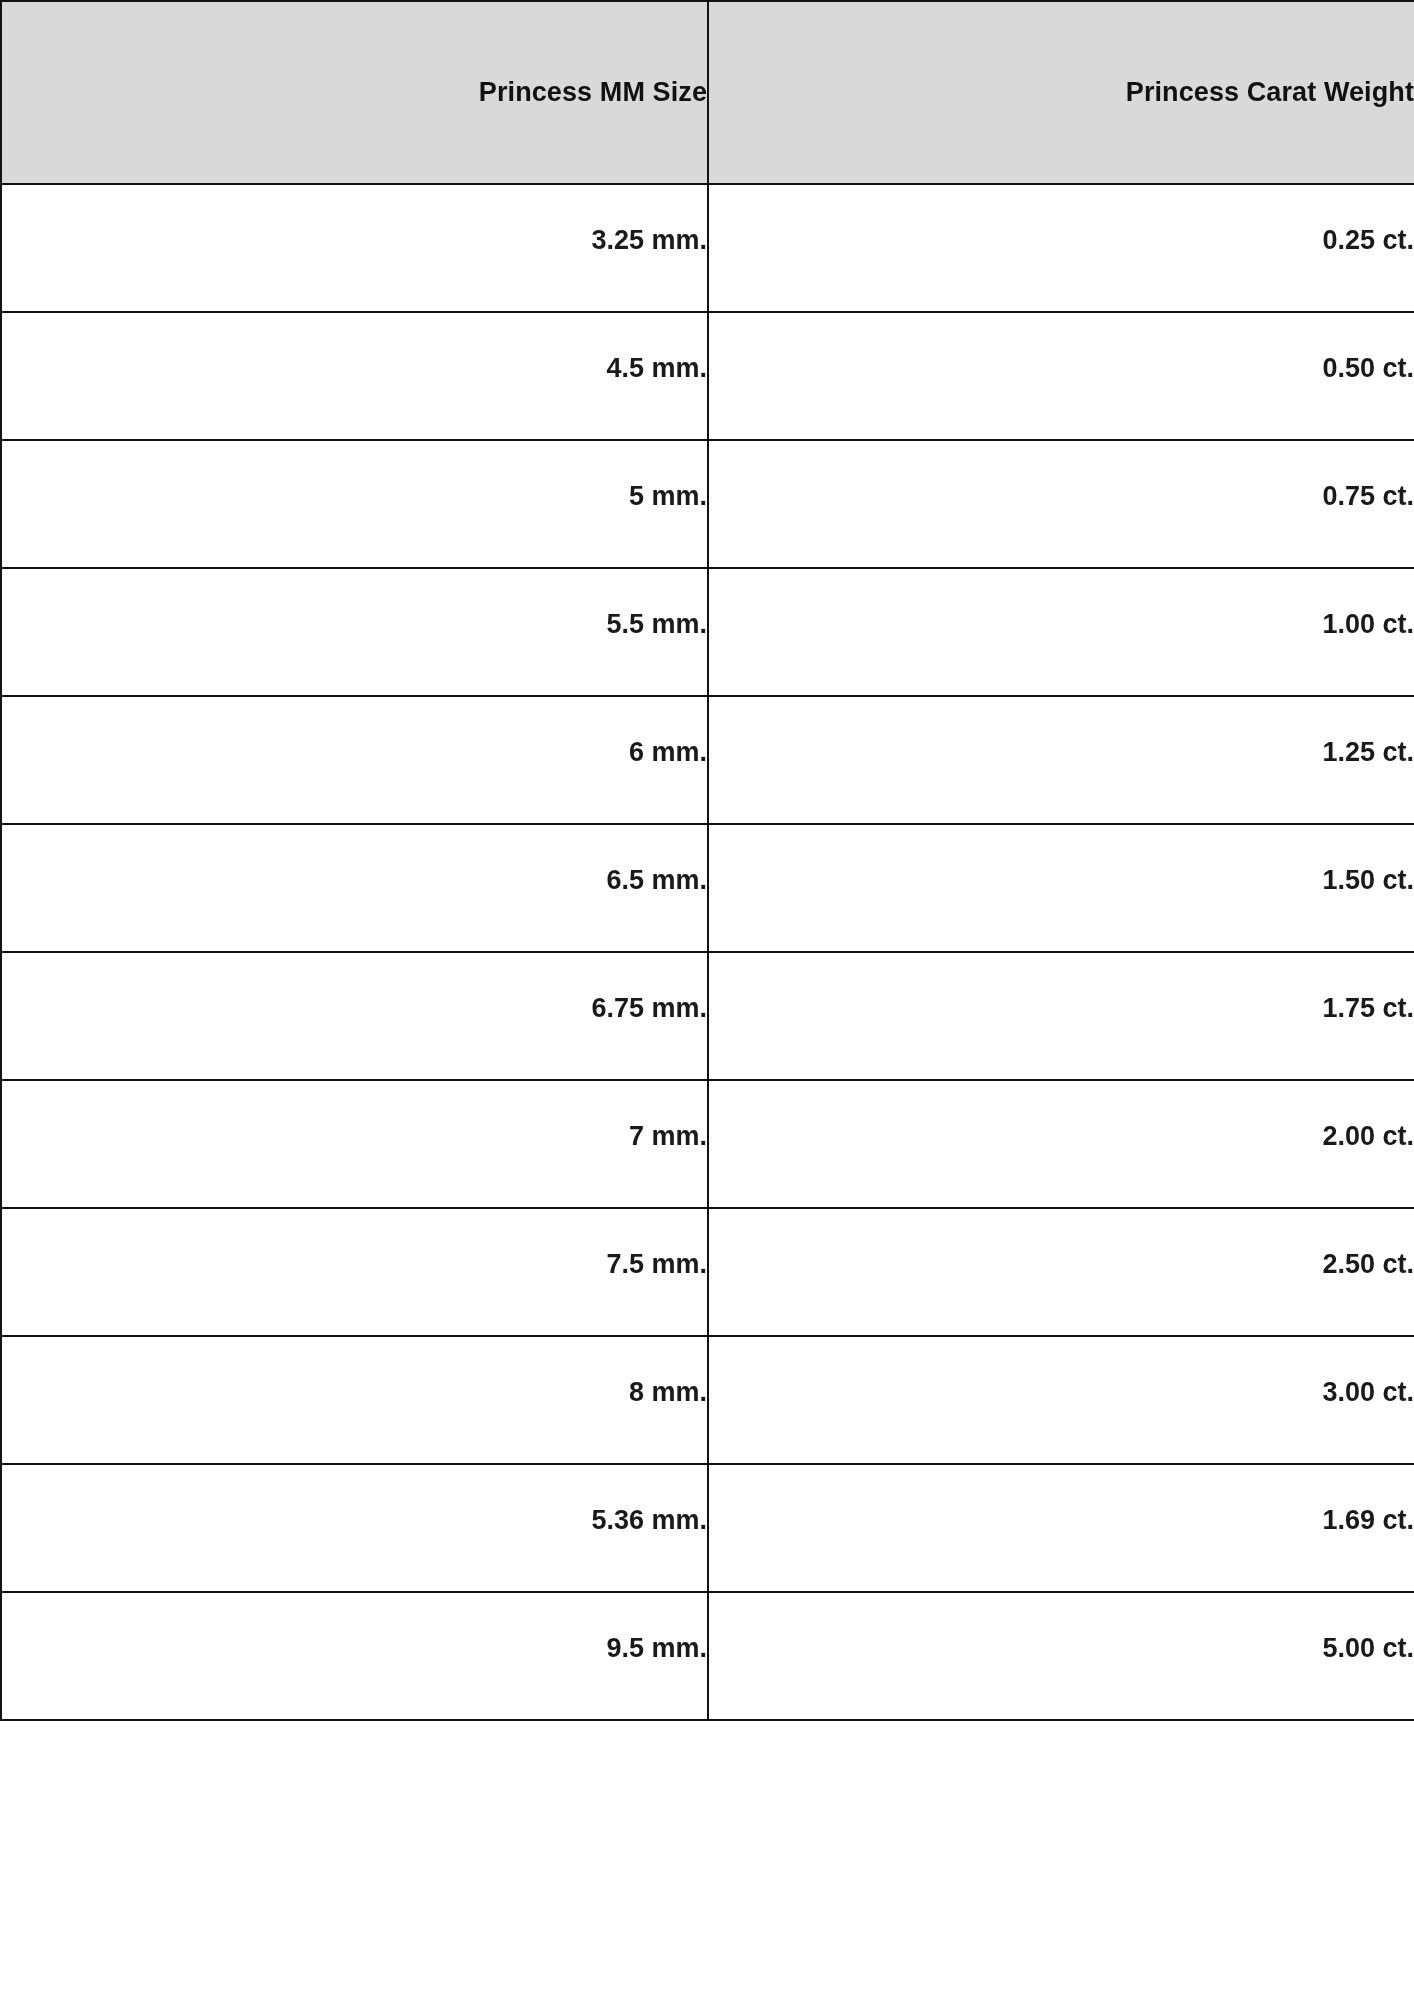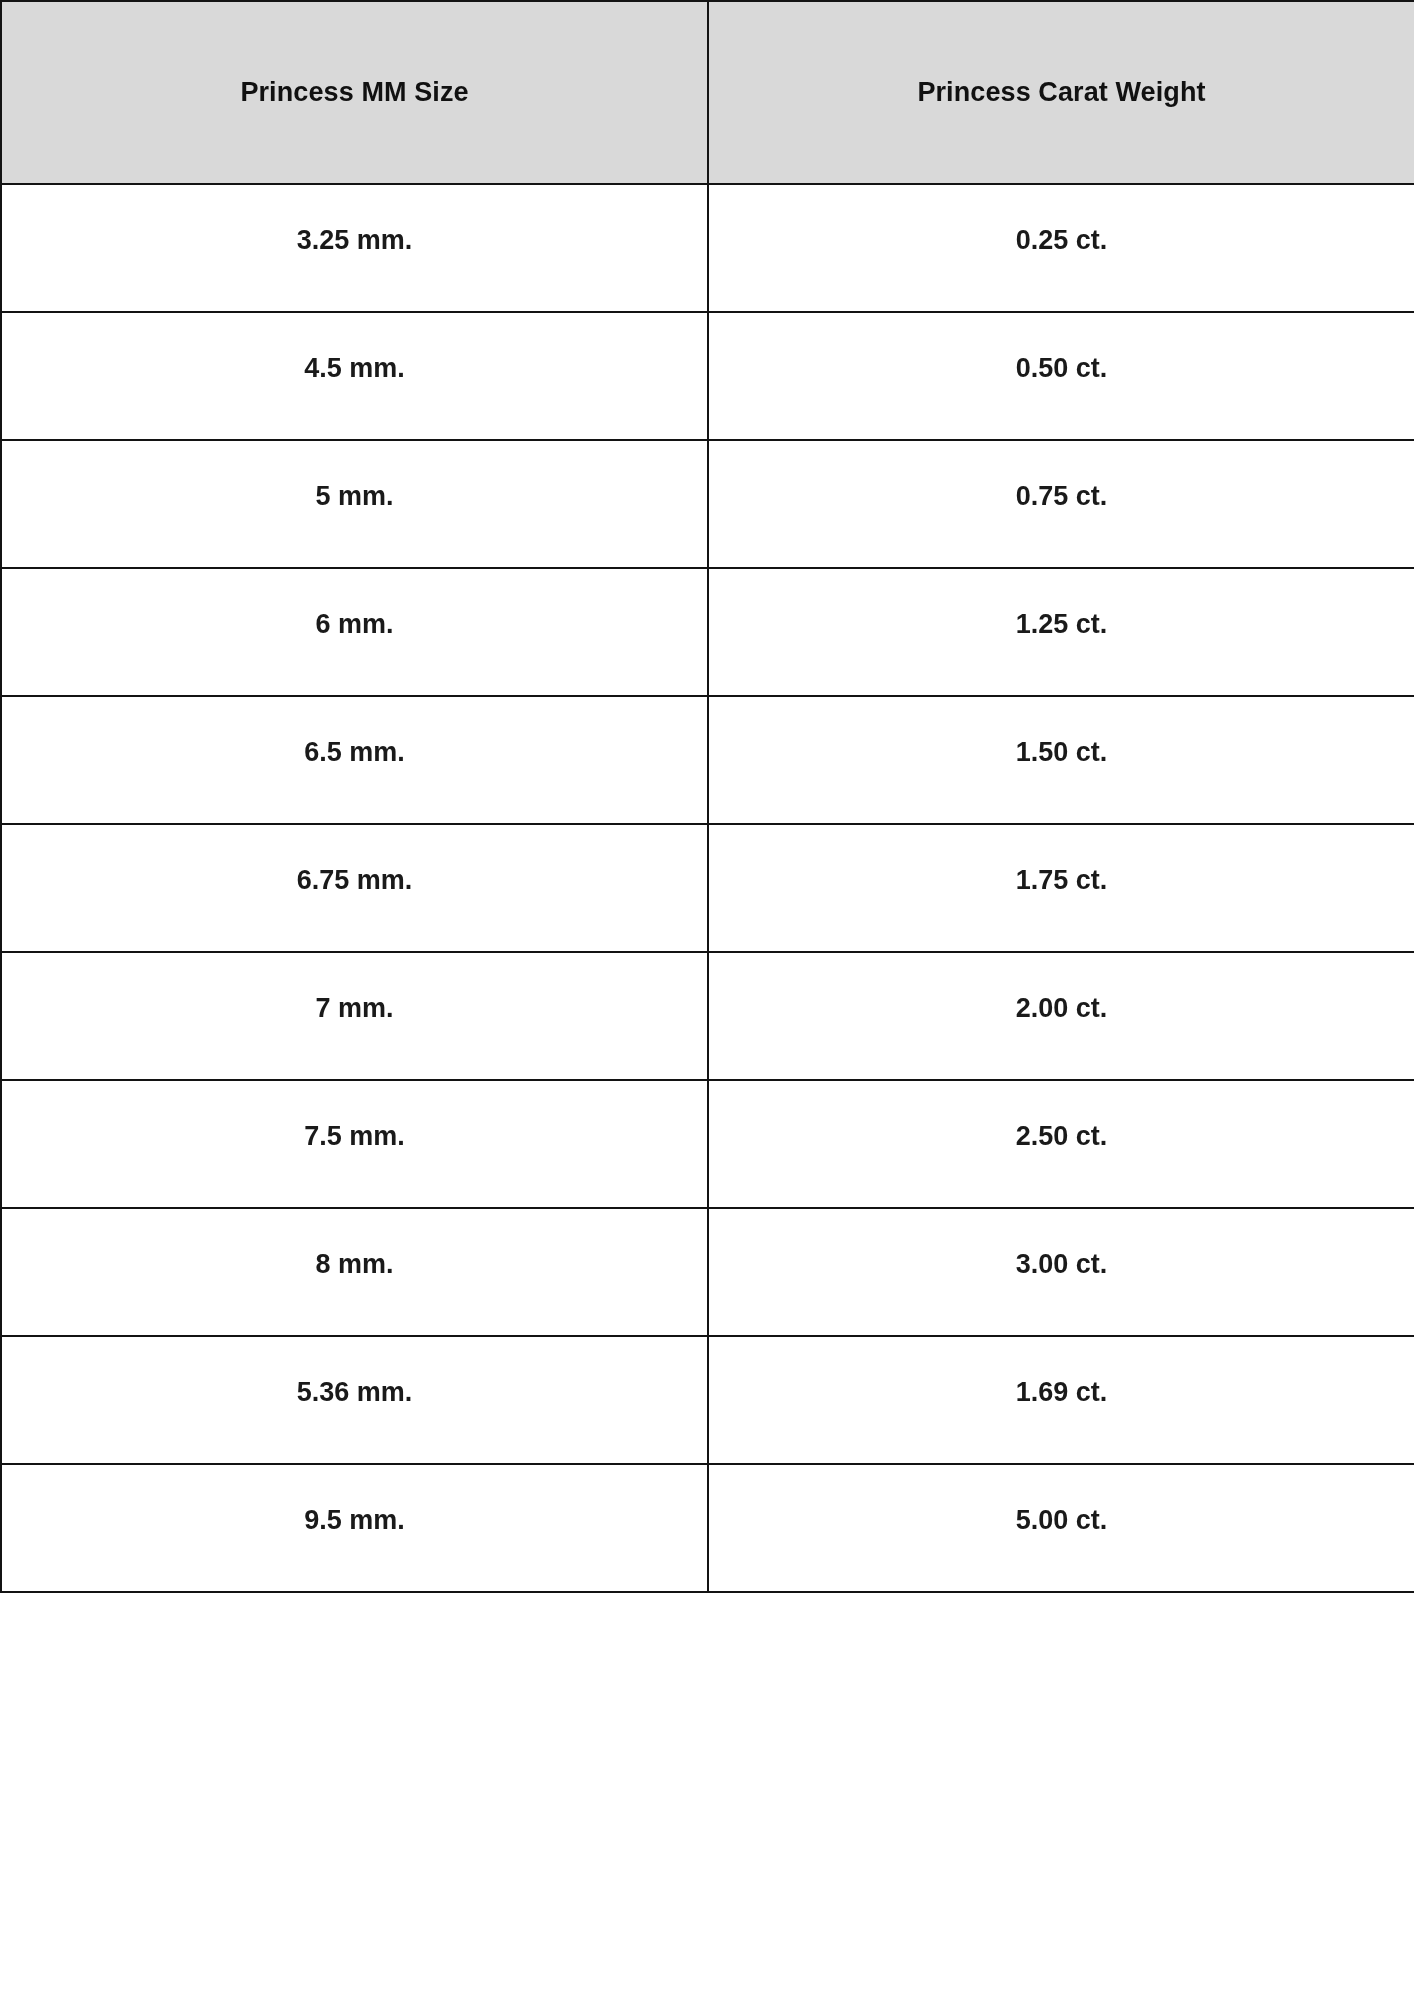--- a/index.html
+++ b/index.html
@@ -22,21 +22,21 @@
     border-collapse: collapse;
     table-layout: fixed;
   }
 
   .size-table col.col-mm { width: 707px; }
   .size-table col.col-ct { width: 707px; }
 
   .size-table th,
   .size-table td {
     border: 2px solid #131313;
-    text-align: center;
+    text-align: right;
     vertical-align: middle;
     padding: 0;
     box-sizing: border-box;
   }
 
   
   .size-table thead th {
     background: #d9d9d9;
     height: 183px;
     font-size: 27px;
@@ -97,20 +97,28 @@
       <tr>
         <td>
           <span class="cell-text">5 mm.</span>
         </td>
         <td>
           <span class="cell-text">0.75 ct.</span>
         </td>
       </tr>
       <tr>
         <td>
+          <span class="cell-text">5.5 mm.</span>
+        </td>
+        <td>
+          <span class="cell-text">1.00 ct.</span>
+        </td>
+      </tr>
+      <tr>
+        <td>
           <span class="cell-text">6 mm.</span>
         </td>
         <td>
           <span class="cell-text">1.25 ct.</span>
         </td>
       </tr>
       <tr>
         <td>
           <span class="cell-text">6.5 mm.</span>
         </td>

